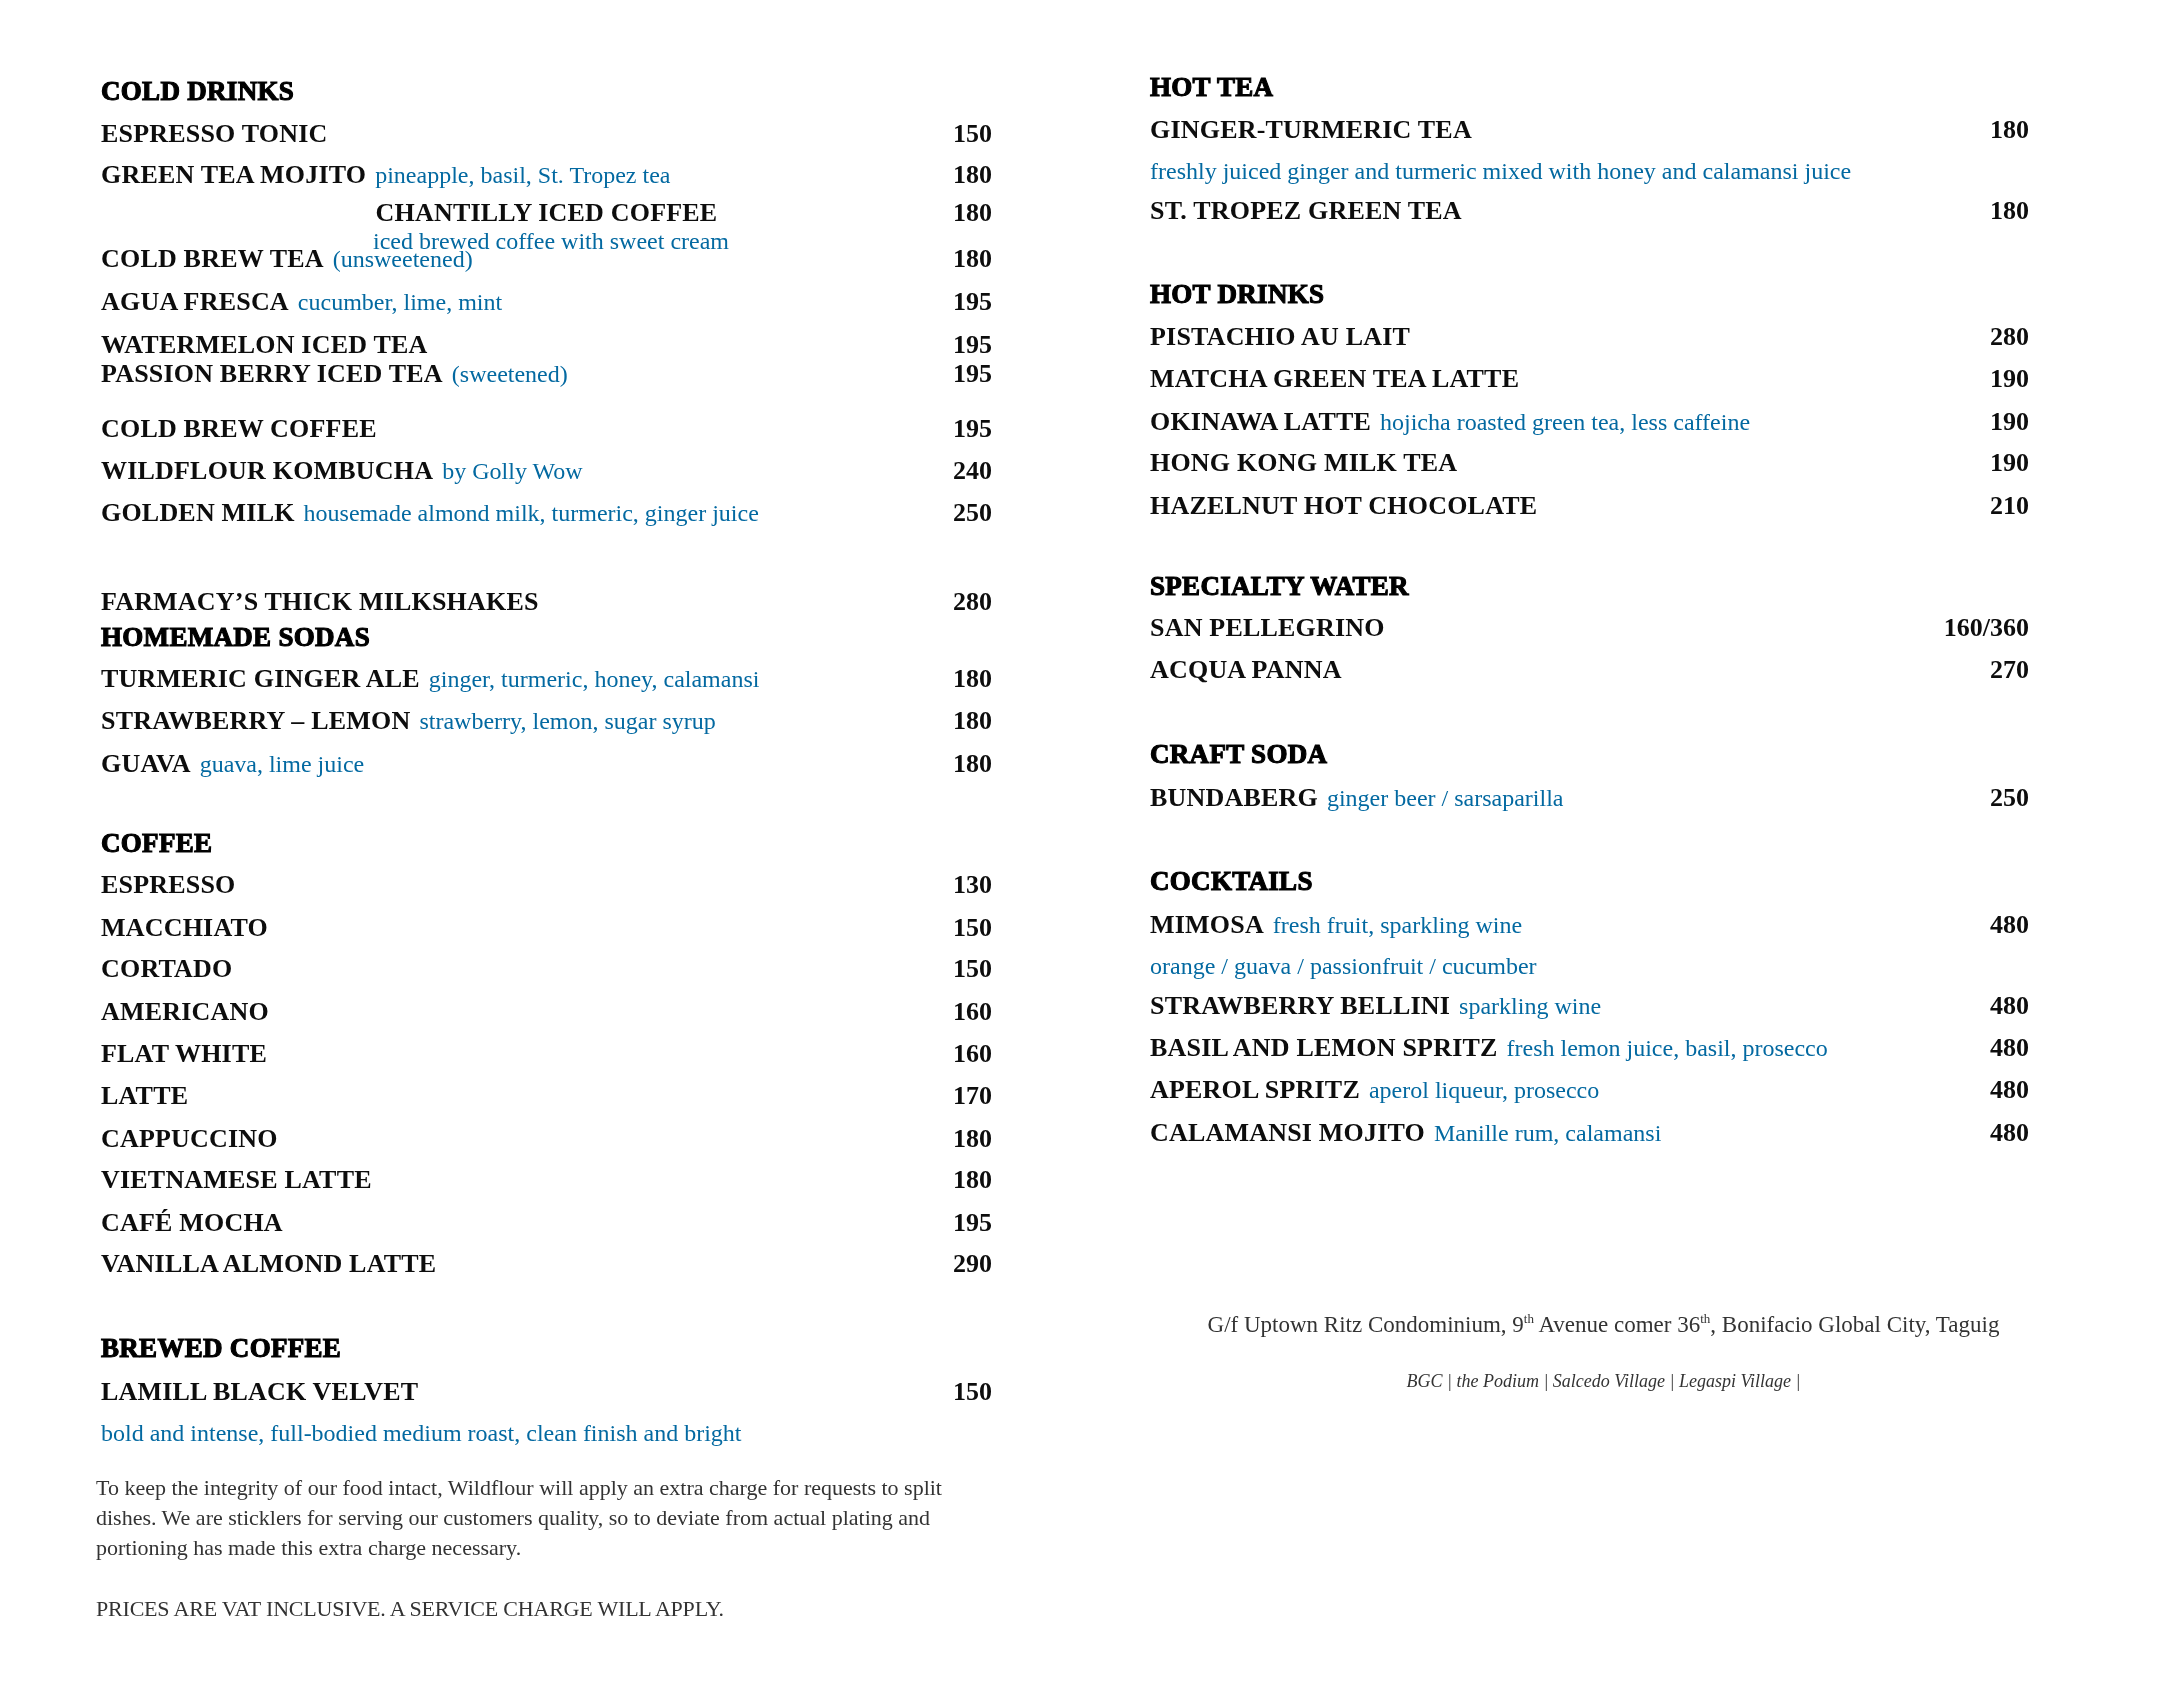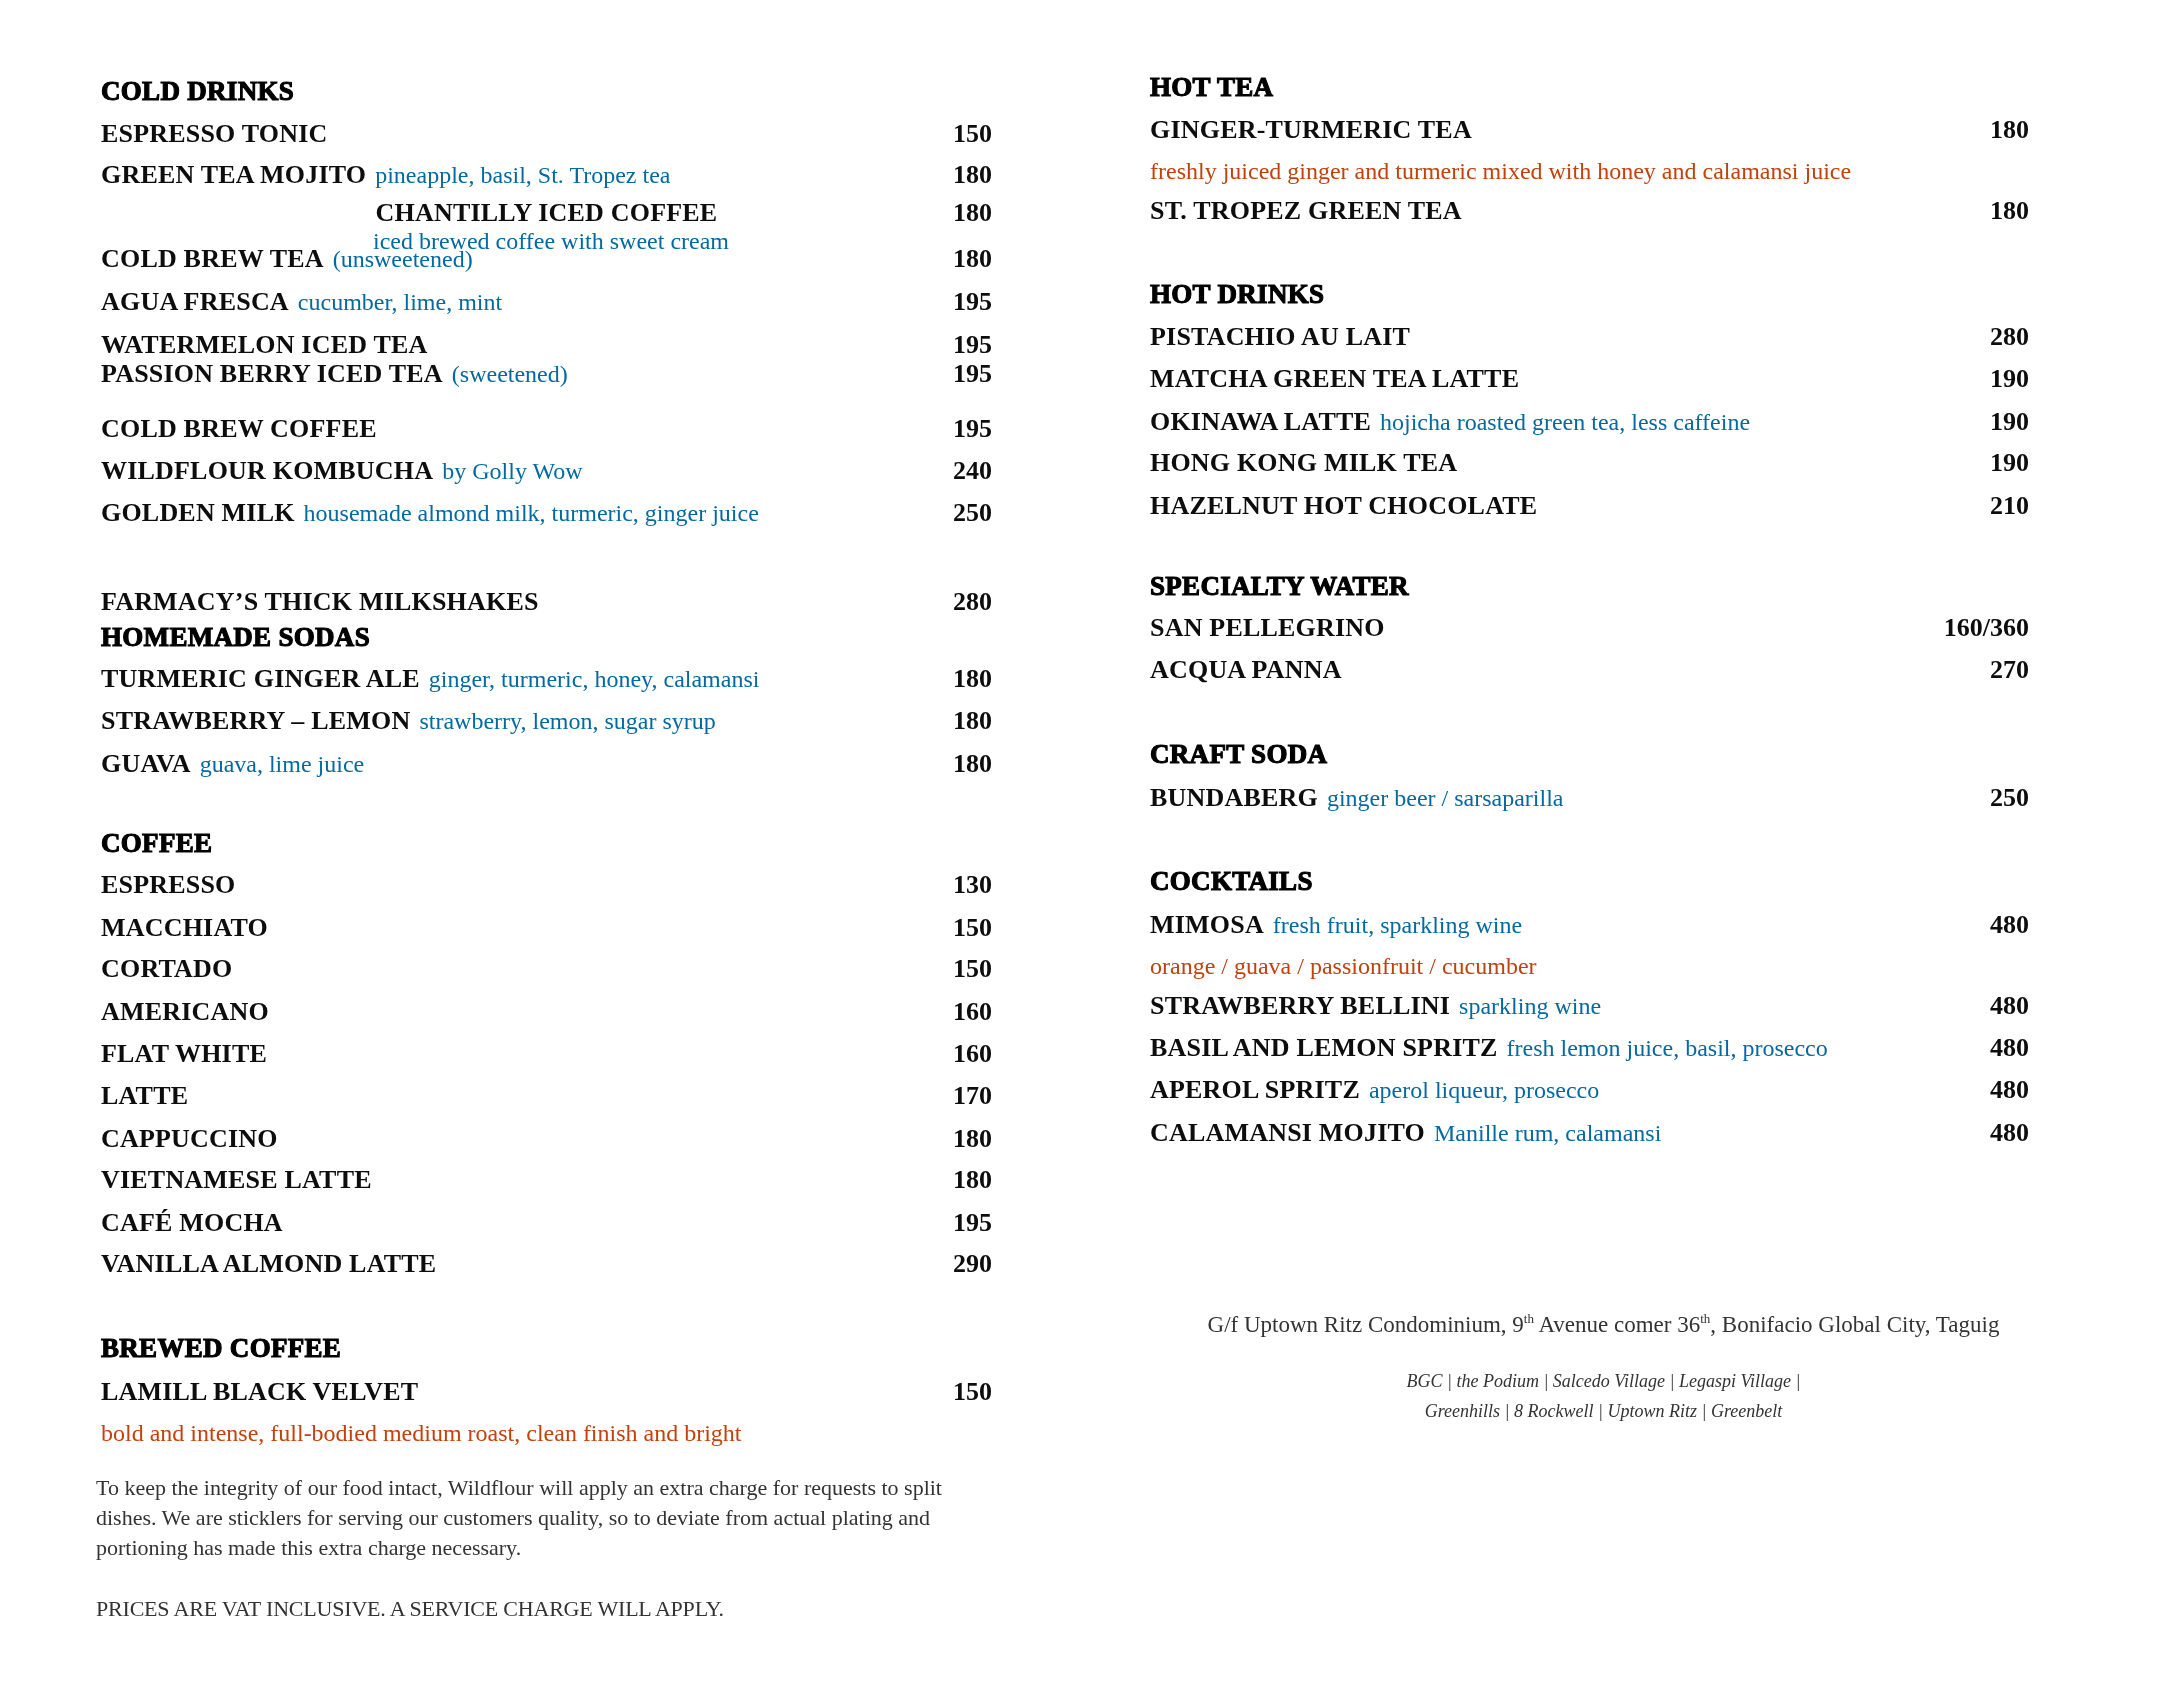--- a/index.html
+++ b/index.html
@@ -5,21 +5,21 @@
   html, body { margin:0; padding:0; background:#ffffff; }
   body { width:2178px; height:1683px; position:relative; overflow:hidden; color:#111111; font-family:"Liberation Serif", serif; }
   .col { position:absolute; top:0; }
   .col-left { left:101px; width:891px; }
   .col-right { left:1150px; width:879px; }
   .line { position:absolute; left:0; right:0; height:40px; display:flex; align-items:center; white-space:nowrap; transform:translateY(-50%); }
   .heading { font-family:"Liberation Serif", serif; font-weight:bold; font-size:27px; letter-spacing:0.3px; -webkit-text-stroke:1.1px #000; color:#000; }
   .item-name { font-weight:bold; font-size:26px; color:#0d0d0d; letter-spacing:0.2px; }
   .item-desc { font-size:24px; color:#0369a1; margin-left:9px; font-weight:normal; }
   .price { position:absolute; right:0; font-weight:bold; font-size:26px; color:#0d0d0d; }
-  .desc-line { font-size:24px; color:#c2410c; }
+  .desc-line { font-size:24px; color:#0369a1; }
   .footer-note { position:absolute; left:96px; width:1049px; font-size:22px; color:#333333; line-height:30px; }
   .footer-prices { position:absolute; left:96px; font-size:22px; color:#333333; letter-spacing:-0.2px; }
   .footer-right { position:absolute; left:1148px; width:911px; text-align:center; }
   .allergy { font-weight:bold; font-size:22px; color:#111; letter-spacing:0.2px; }
   .address { font-size:23px; color:#333; }
   .locations { font-size:18px; color:#333; line-height:30px;font-style:italic; }
   sup { font-size:13px; }
 </style>
 </head>
 <body>
@@ -222,16 +222,15 @@
   <div>To keep the integrity of our food intact, Wildflour will apply an extra charge for requests to split</div>
   <div>dishes. We are sticklers for serving our customers quality, so to deviate from actual plating and</div>
   <div>portioning has made this extra charge necessary.</div>
 </div>
 <div class="footer-prices" style="top:1596px;">PRICES ARE VAT INCLUSIVE. A SERVICE CHARGE WILL APPLY.</div>
 
 <div class="footer-right" style="top:1309px;">
   <div class="address" style="margin-top:2px;"><span>G/f Uptown Ritz Condominium, 9</span><sup>th</sup><span> Avenue comer 36</span><sup>th</sup><span>, Bonifacio Global City, Taguig</span></div>
   <div class="locations" style="margin-top:28px;">
     <div>BGC | the Podium | Salcedo Village | Legaspi Village |</div>
-    <div>Greenhills | 8 Rockwell | Uptown Ritz | Greenbelt</div>
   </div>
 </div>
 
 
 </body></html>

